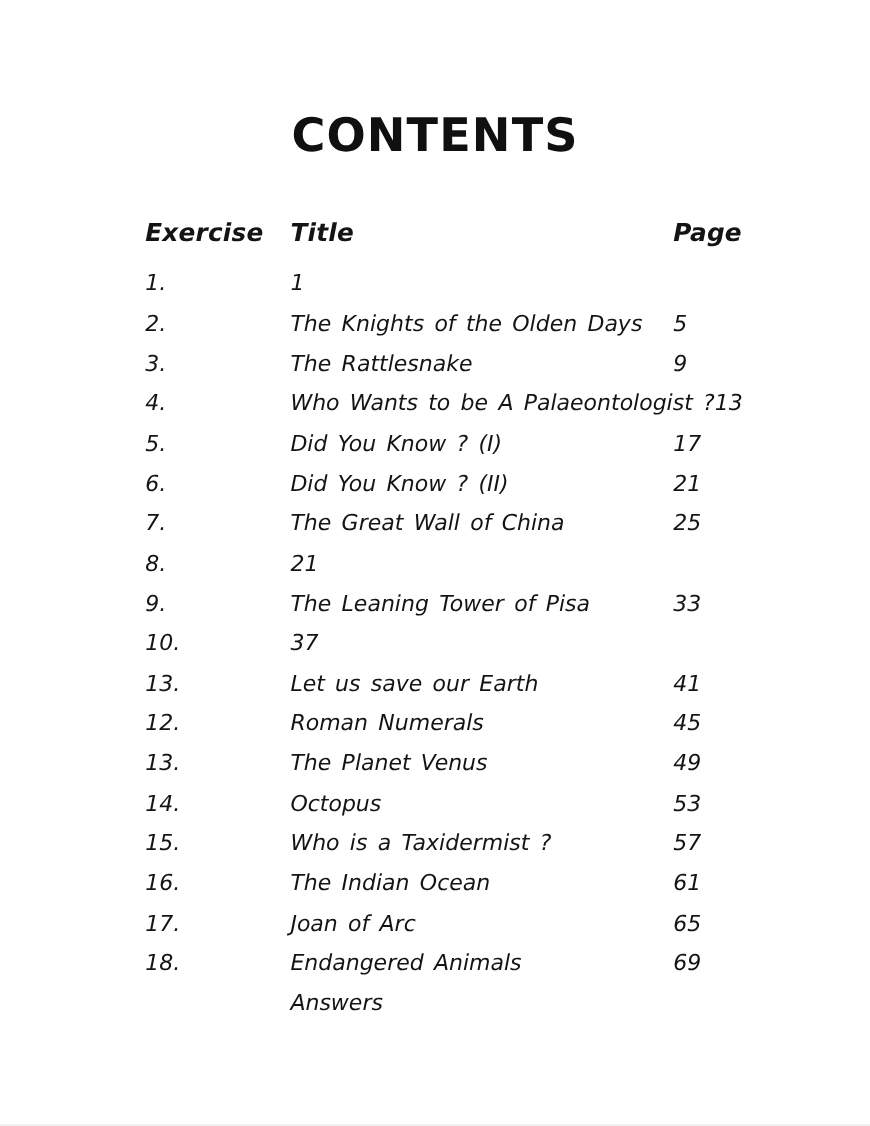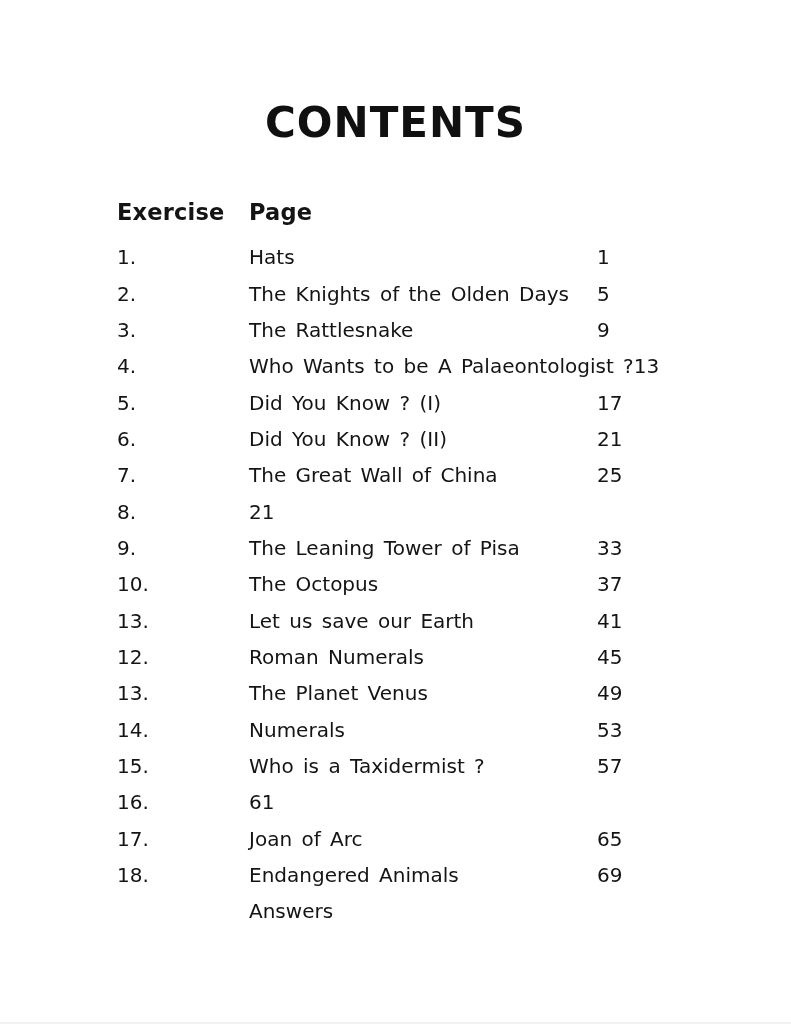--- a/index.html
+++ b/index.html
@@ -25,23 +25,24 @@
     width: 100%;
     margin: 0;
     text-align: center;
     font-size: 42px;
     font-weight: bold;
     letter-spacing: 1px;
     color: #101010;
   }
   .toc {
     position: absolute;
-    left: 117px;
+    left: 132px;
     top: 194px;
     width: 560px;
+    font-style: italic;
   }
   .toc-row {
     display: flex;
     align-items: center;
     height: 36.35px;
     font-size: 20px;
     word-spacing: 3px;
     white-space: nowrap;
   }
   .toc-row.header {
@@ -70,27 +71,27 @@
 <body>
 
 <div class="page">
 
   <h1 class="doc-title">CONTENTS</h1>
 
   <div class="toc">
 
     <div class="toc-row header">
       <span class="col-ex">Exercise</span>
+      <span class="col-title">Title</span>
       <span class="col-page">Page</span>
     </div>
 
     <div>
         <div class="toc-row">
           <span class="col-ex">1.</span>
-          <span class="col-title">Hats</span>
           <span class="col-page">1</span>
         </div>
         <div class="toc-row">
           <span class="col-ex">2.</span>
           <span class="col-title">The Knights of the Olden Days</span>
           <span class="col-page">5</span>
         </div>
         <div class="toc-row">
           <span class="col-ex">3.</span>
           <span class="col-title">The Rattlesnake</span>
@@ -120,50 +121,50 @@
           <span class="col-ex">8.</span>
           <span class="col-page">21</span>
         </div>
         <div class="toc-row">
           <span class="col-ex">9.</span>
           <span class="col-title">The Leaning Tower of Pisa</span>
           <span class="col-page">33</span>
         </div>
         <div class="toc-row">
           <span class="col-ex">10.</span>
-          <span class="col-title">The Octopus</span>
           <span class="col-page">37</span>
         </div>
         <div class="toc-row">
           <span class="col-ex">13.</span>
           <span class="col-title">Let us save our Earth</span>
           <span class="col-page">41</span>
         </div>
         <div class="toc-row">
           <span class="col-ex">12.</span>
           <span class="col-title">Roman Numerals</span>
           <span class="col-page">45</span>
         </div>
         <div class="toc-row">
           <span class="col-ex">13.</span>
           <span class="col-title">The Planet Venus</span>
           <span class="col-page">49</span>
         </div>
         <div class="toc-row">
           <span class="col-ex">14.</span>
-          <span class="col-title">Numerals</span>
+          <span class="col-title">Octopus</span>
           <span class="col-page">53</span>
         </div>
         <div class="toc-row">
           <span class="col-ex">15.</span>
           <span class="col-title">Who is a Taxidermist ?</span>
           <span class="col-page">57</span>
         </div>
         <div class="toc-row">
           <span class="col-ex">16.</span>
+          <span class="col-title">The Indian Ocean</span>
           <span class="col-page">61</span>
         </div>
         <div class="toc-row">
           <span class="col-ex">17.</span>
           <span class="col-title">Joan of Arc</span>
           <span class="col-page">65</span>
         </div>
         <div class="toc-row">
           <span class="col-ex">18.</span>
           <span class="col-title">Endangered Animals</span>

